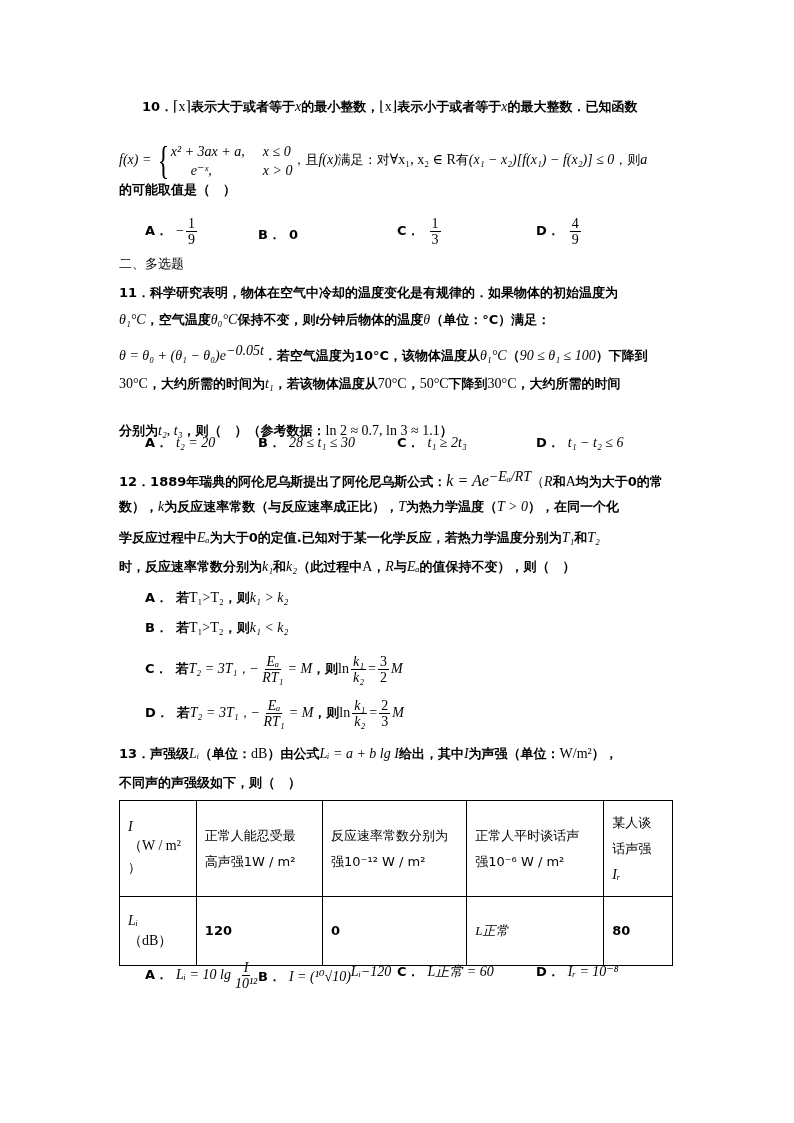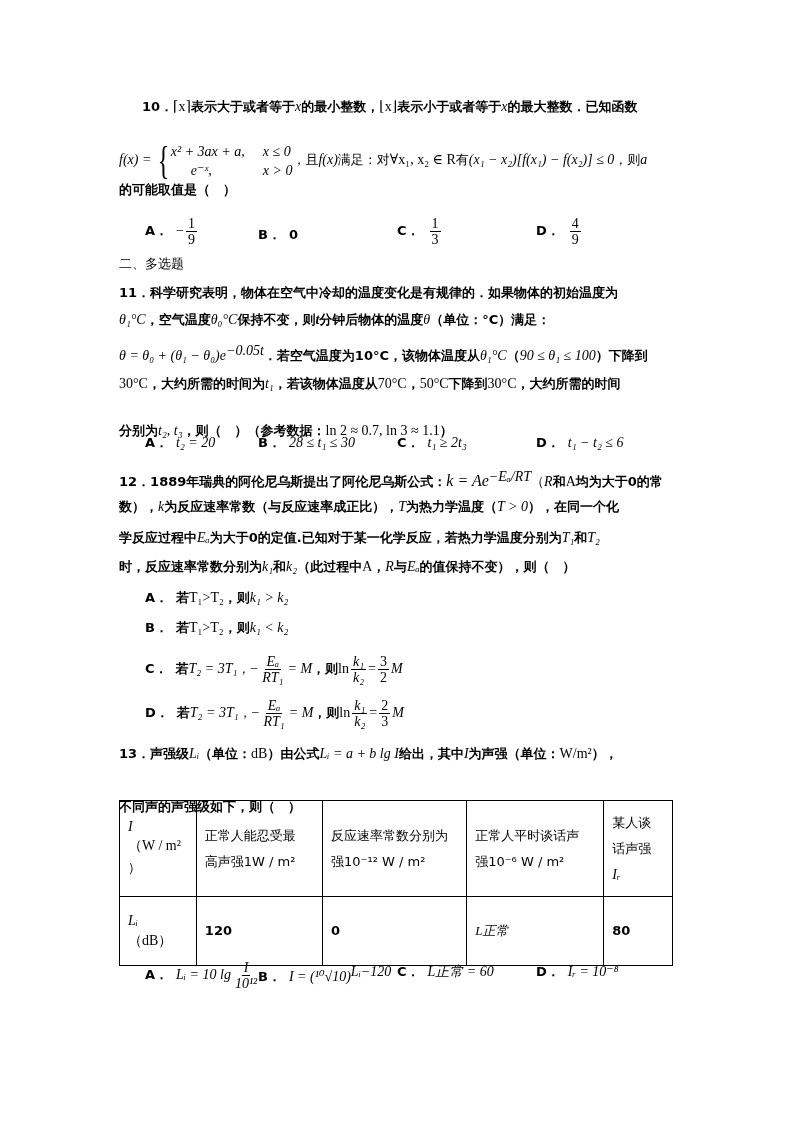--- a/index.html
+++ b/index.html
@@ -147,21 +147,21 @@
       <span class="den">k₂</span>
     </span><span class="mr">=</span><span class="frac">
       <span class="num">2</span>
       <span class="den">3</span>
     </span><span class="m">M</span>
 </div>
 
 <div class="line" style="top:744px;">
   <span class="b">13．</span><span class="b">声强级</span><span class="m">Lᵢ</span><span class="b">（单位：</span><span class="mr">dB</span><span class="b">）由公式</span><span class="m">Lᵢ = a + b lg I</span><span class="b">给出，其中</span><span class="m">I</span><span class="b">为声强（单位：</span><span class="mr">W/m²</span><span class="b">），</span>
 </div>
-<div class="line" style="top:773px;margin-top:24px;">
+<div class="line" style="top:773px;">
   <span class="b">不同声的声强级如下，则（　）</span>
 </div>
 
 <table class="t">
   <tbody>
       <tr class="head-row">
     <td class="c0">
       <div class="m" style="line-height:16px">I</div>
       <div class="mr" style="line-height:22px">（W / m²</div>
       <div style="line-height:22px">）</div>

